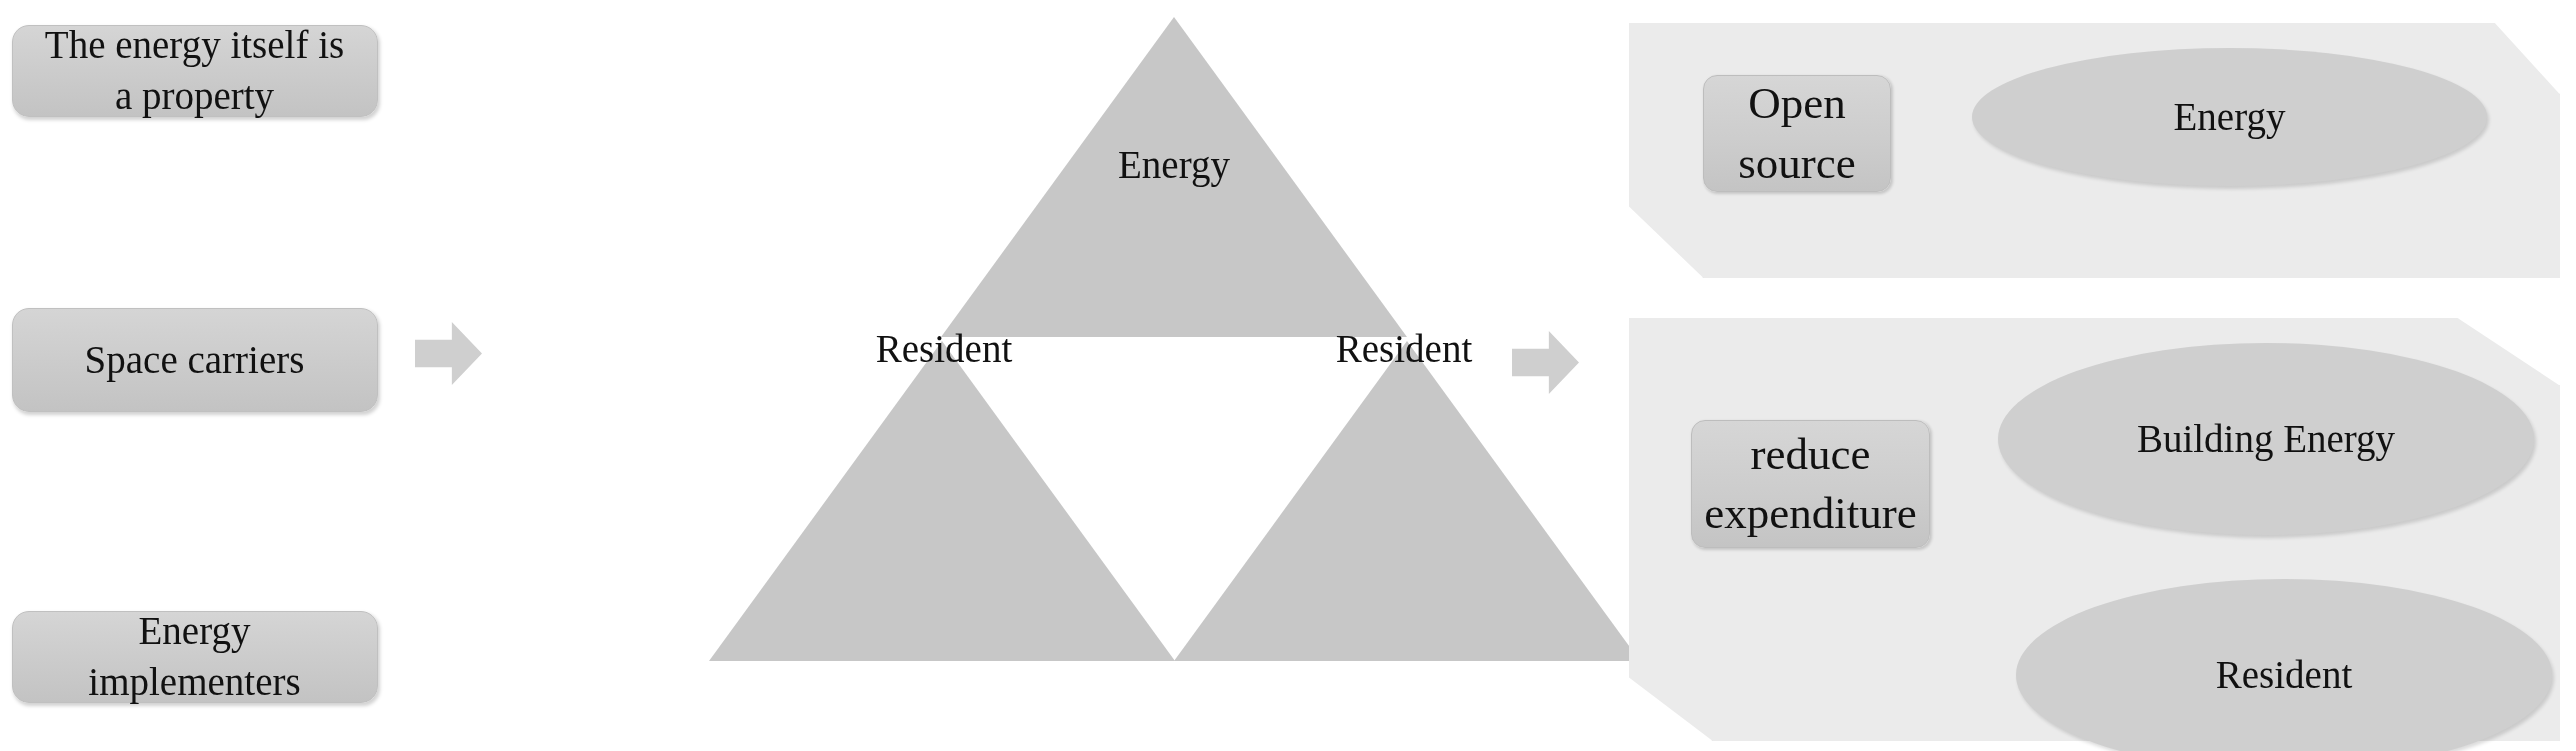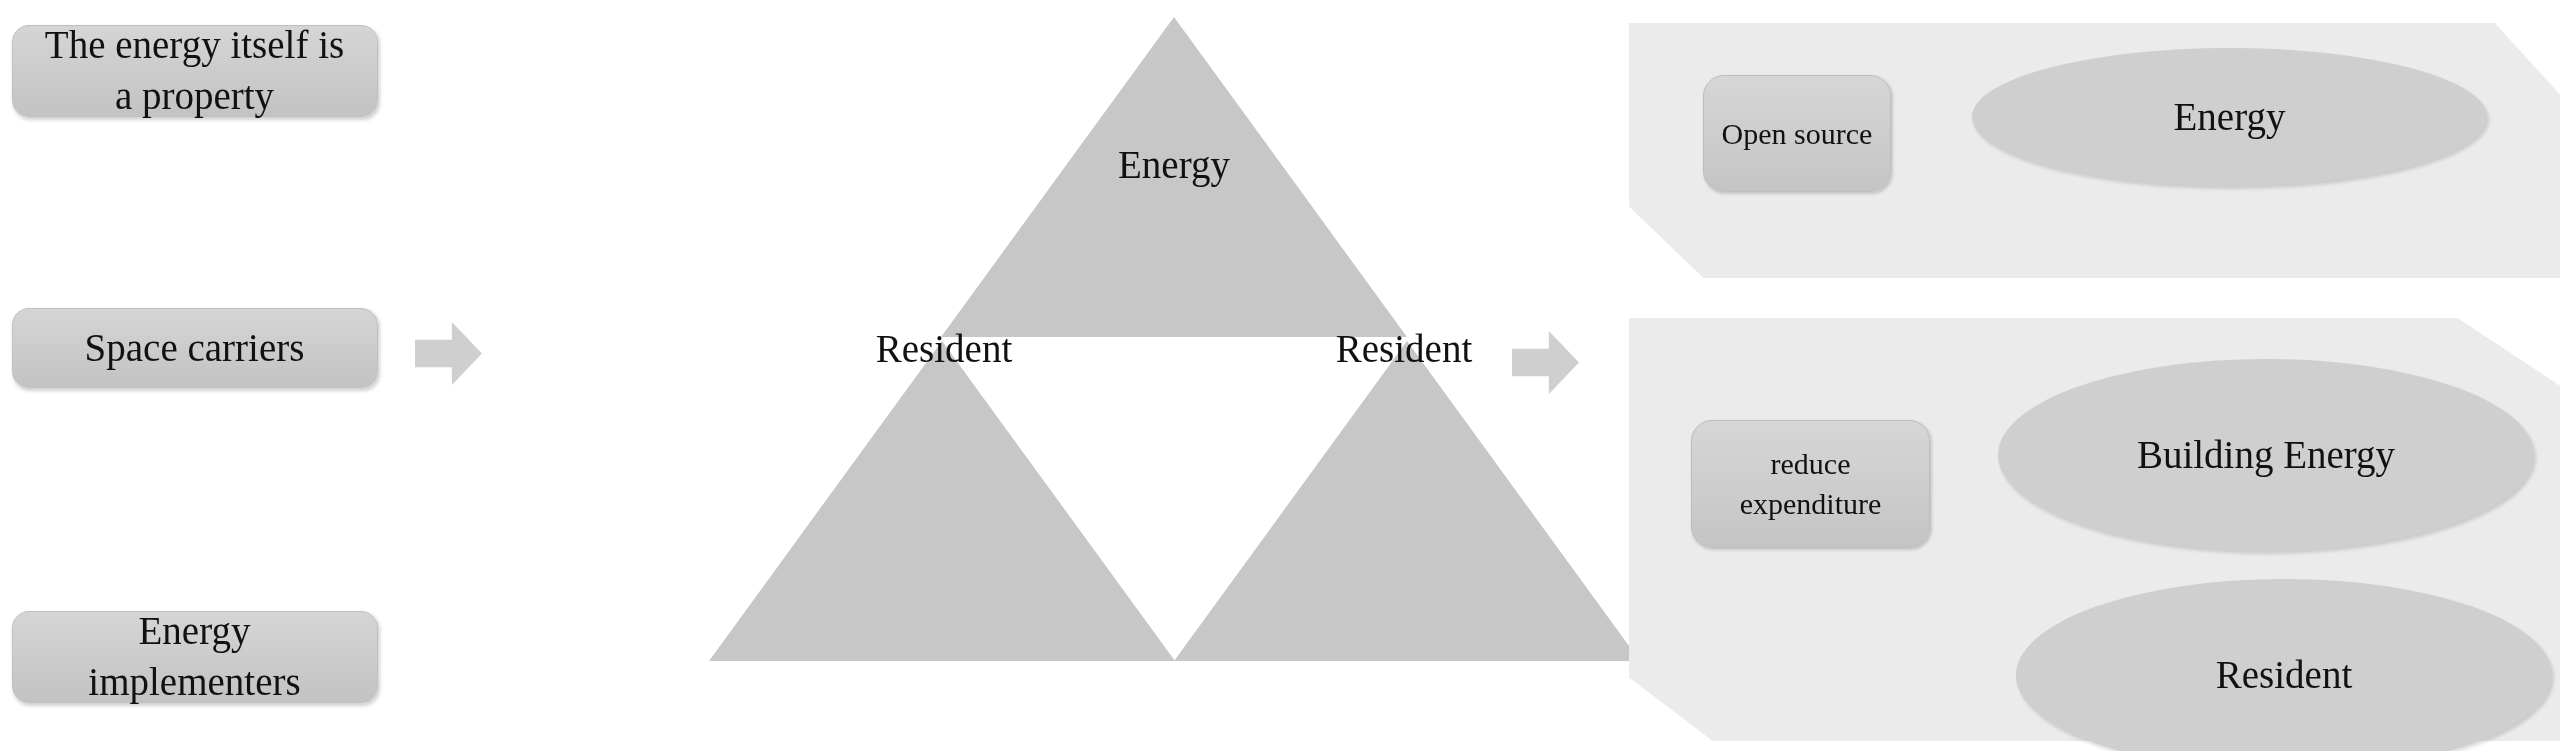--- a/index.html
+++ b/index.html
@@ -72,30 +72,30 @@
     clip-path: polygon(0% 0%, 93% 0%, 100% 28%, 100% 100%, 8% 100%, 0% 72%);
   }
   .panel-bottom {
     clip-path: polygon(0% 0%, 89% 0%, 100% 16%, 100% 100%, 9% 100%, 0% 85%);
   }
 
   
   .tag-box {
     position: absolute;
     box-sizing: border-box;
-    border-radius: 21px;
+    border-radius: 14px;
     background: linear-gradient(180deg, #d6d6d6 0%, #cccccc 60%, #c4c4c4 100%);
     border: 1px solid #bdbdbd;
     box-shadow: 1.9px 1.9px 2.9px rgba(0,0,0,0.16);
     display: flex;
     align-items: center;
     justify-content: center;
     text-align: center;
     color: #111111;
-    font-size: 30px;
+    font-size: 45px;
     line-height: 1.32;
     padding: 1.9px 9.6px;
   }
 
   
   .ellipse {
     position: absolute;
     box-sizing: border-box;
     border-radius: 50%;
     background: #cfcfcf;
@@ -113,21 +113,21 @@
 </style>
 </head>
 <body>
 
 <div id="canvas">
 
   <div class="input-box" style="left:11.5px; top:25px; width:366px; height:92px;">
     <span>The energy itself is a property</span>
   </div>
 
-  <div class="input-box" style="left:11.5px; top:308px; width:366px; height:80px;">
+  <div class="input-box" style="left:11.5px; top:308px; width:366px; height:104px;">
     <span>Space carriers</span>
   </div>
 
   <div class="input-box" style="left:11.5px; top:567px; width:366px; height:92px;margin-top:44px;">
     <span>Energy implementers</span>
   </div>
 
   <div class="arrow" style="left:415px; top:322px; width:67px; height:63px;"></div>
 
   <div class="tri tri-top" style="left:941px; top:17px; width:466px; height:320px;"></div>
@@ -153,21 +153,21 @@
       <span class="etext">Energy</span>
     </div>
   </div>
 
   <div class="panel panel-bottom" style="left:1629px; top:318px; width:931px; height:423px;"></div>
 
   <div class="tag-box" style="left:1691px; top:420px; width:239px; height:128px;">
     <span>reduce expenditure</span>
   </div>
 
-  <div class="ellipse" style="left:1998px; top:359px; width:536px; height:192px;">
+  <div class="ellipse" style="left:1998px; top:343px; width:536px; height:192px;">
     <div>
       <span class="etext">Building Energy</span>
     </div>
   </div>
 
   <div class="ellipse" style="left:2016px; top:579px; width:536px; height:192px;">
     <div>
       <span class="etext">Resident</span>
     </div>
   </div>

